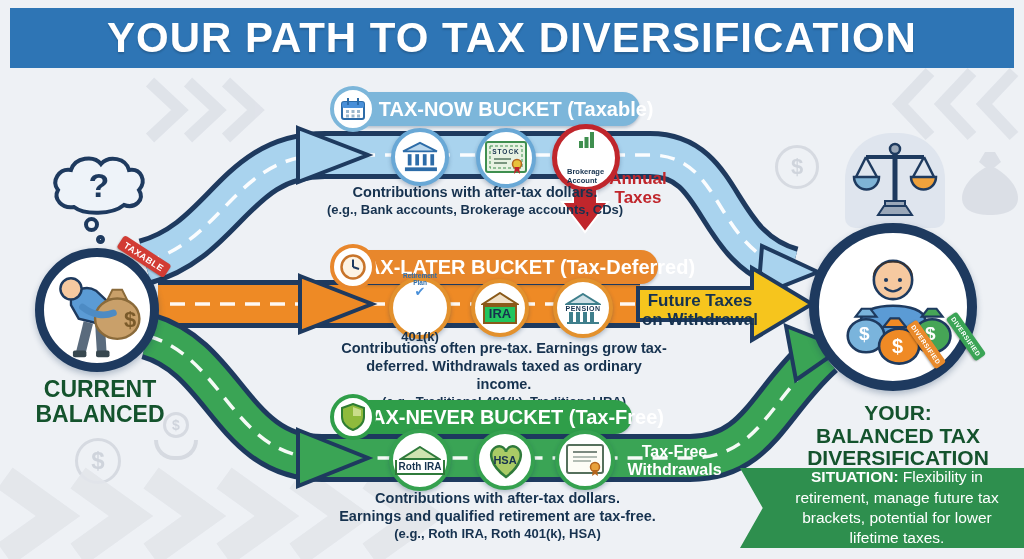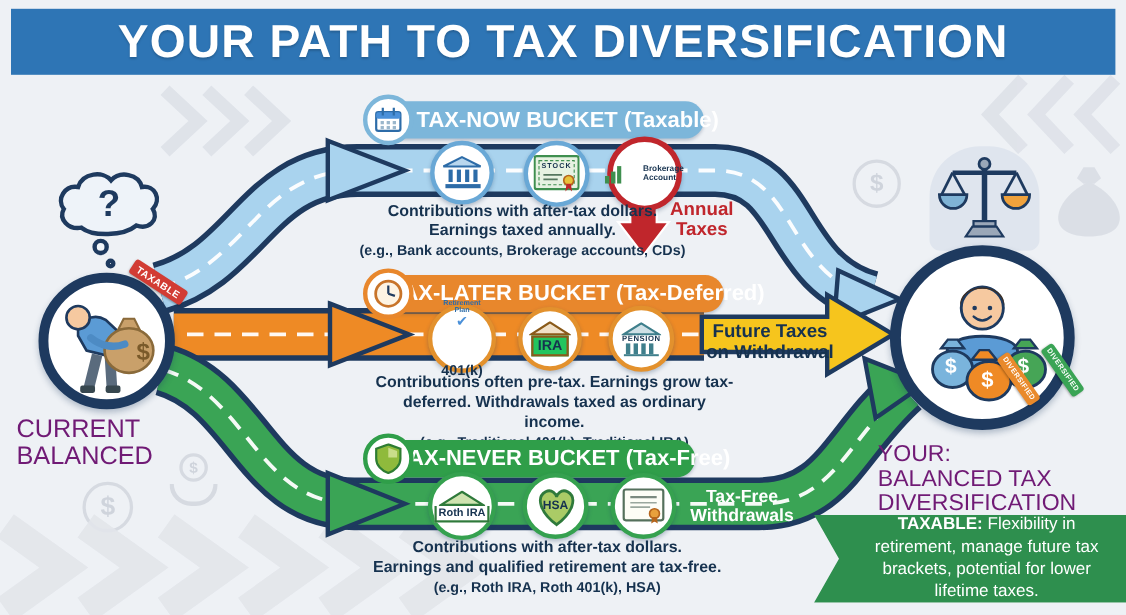--- a/index.html
+++ b/index.html
@@ -49,21 +49,21 @@
   .cloud { position:absolute; left:30px; top:4px; width:98px; height:72px; }
   .cloud q { position:absolute; left:0; top:0; width:100%; height:100%; display:flex; align-items:center;
              justify-content:center; color:#1e3a5f; font-weight:800; font-size:34px; quotes:none; }
   .bub { position:absolute; background:#f2f6fa; border:4px solid #1e3a5f; border-radius:50%; }
   .big-circle { position:absolute; border-radius:50%; background:#fff; border:9px solid #1e3a5f;
                 box-shadow:0 3px 6px rgba(30,58,95,.3); }
   .cs-circle { left:15px; top:103px; width:124px; height:124px; }
   .tag { position:absolute; color:#fff; font-weight:800; display:flex; align-items:center; justify-content:center;
          border-radius:3px; z-index:5; letter-spacing:.5px; box-shadow:0 1px 2px rgba(0,0,0,.3); }
   .tag-taxable { left:96px; top:104px; width:56px; height:15px; background:#d23c34; font-size:9px; transform:rotate(33deg); }
-  .cs-label, .goal-label { position:absolute; text-align:left; color:#701a75; font-weight:400; z-index:3; }
+  .cs-label, .goal-label { position:absolute; text-align:center; color:#14532d; font-weight:700; z-index:3; }
   .cs-label { left:-5px; top:232px; width:170px; font-size:23px; line-height:1.1; }
   .cs-label span, .goal-label span { display:block; }
   .bag-dollar { position:absolute; font-weight:800; z-index:4; }
 
   
   .scales-panel { position:absolute; left:845px; top:133px; width:100px; height:95px; background:#dfe5ee;
                   border-radius:46px 46px 10px 10px; z-index:2; }
   .goal-group { position:absolute; left:798px; top:210px; width:210px; height:270px; z-index:3; }
   .goal-circle { left:11px; top:13px; width:168px; height:168px; position:absolute; border-radius:50%;
                  background:#fff; border:10px solid #1e3a5f; box-shadow:0 3px 6px rgba(30,58,95,.3); }
@@ -269,37 +269,36 @@
       <rect x="5" y="5" width="32" height="22" fill="none" stroke="#3f8f4f" stroke-width="1" stroke-dasharray="3 2"></rect>
       <line x1="9" y1="18" x2="26" y2="18" stroke="#56775f" stroke-width="1.5"></line>
       <line x1="9" y1="22" x2="22" y2="22" stroke="#56775f" stroke-width="1.5"></line>
       <circle cx="32" cy="23" r="4.5" fill="#e8c23a" stroke="#b5651d" stroke-width="1.5"></circle>
       <polygon points="30,26 29,33 32,30 35,33 34,26" fill="#c0262c"></polygon>
     </svg>
     <span class="mini" style="position:absolute; top:16px; font-size:6.5px; letter-spacing:1px;">STOCK</span>
   </div>
 
   <div class="item ring-red" style="left:552px; top:124px; width:68px; height:68px;">
-    <div style="display:flex; align-items:center; gap:20px;">
+    <div style="display:flex; align-items:center; gap:20px;flex-direction:column;">
       <svg width="15" height="18" viewBox="0 0 15 18">
         <rect x="0" y="11" width="4" height="7" fill="#3f8f4f"></rect>
           <rect x="5.5" y="7" width="4" height="11" fill="#3f8f4f"></rect>
           <rect x="11" y="2" width="4" height="16" fill="#3f8f4f"></rect>
       </svg>
       <span class="mini" style="font-size:7.5px; width:38px; line-height:1.15; text-align:left;">Brokerage Account</span>
     </div>
   </div>
 
   <div class="desc" style="left:325px; top:184px; width:300px;">
     <span class="l12">Contributions with after-tax dollars.</span>
-    <span class="l12">Earnings taxed annually.</span>
     <span class="l3">(e.g., Bank accounts, Brokerage accounts, CDs)</span>
   </div>
 
-  <div class="flow flow-red" style="left:598px; top:181px; width:80px;">
+  <div class="flow flow-red" style="left:598px; top:170px; width:80px;">
     <span>Annual</span>
     <span>Taxes</span>
   </div>
 
   <div class="pill" style="left:340px; top:250px; width:318px; background:#e8872c;">
     <span>2. TAX-LATER BUCKET (Tax-Deferred)</span>
   </div>
   <div class="badge" style="left:330px; top:244px; border:4px solid #e8872c;">
     <svg width="28" height="28" viewBox="0 0 28 28">
       <circle cx="14" cy="14" r="11.5" fill="#fdf3e3" stroke="#c8742a" stroke-width="2.5"></circle>
@@ -388,16 +387,16 @@
     <span>Withdrawals</span>
   </div>
 
   <div class="desc" style="left:325px; top:490px; width:345px;">
     <span class="l12">Contributions with after-tax dollars.</span>
     <span class="l12">Earnings and qualified retirement are tax-free.</span>
     <span class="l3">(e.g., Roth IRA, Roth 401(k), HSA)</span>
   </div>
 
   <div class="benefits">
-    <p><b>TAXABLE:</b><span> Flexibility in retirement, manage future tax brackets, potential for lower lifetime taxes.</span></p>
+    <p><b>SITUATION:</b><span> Flexibility in retirement, manage future tax brackets, potential for lower lifetime taxes.</span></p>
   </div>
 
 </div>
 
 </body></html>

